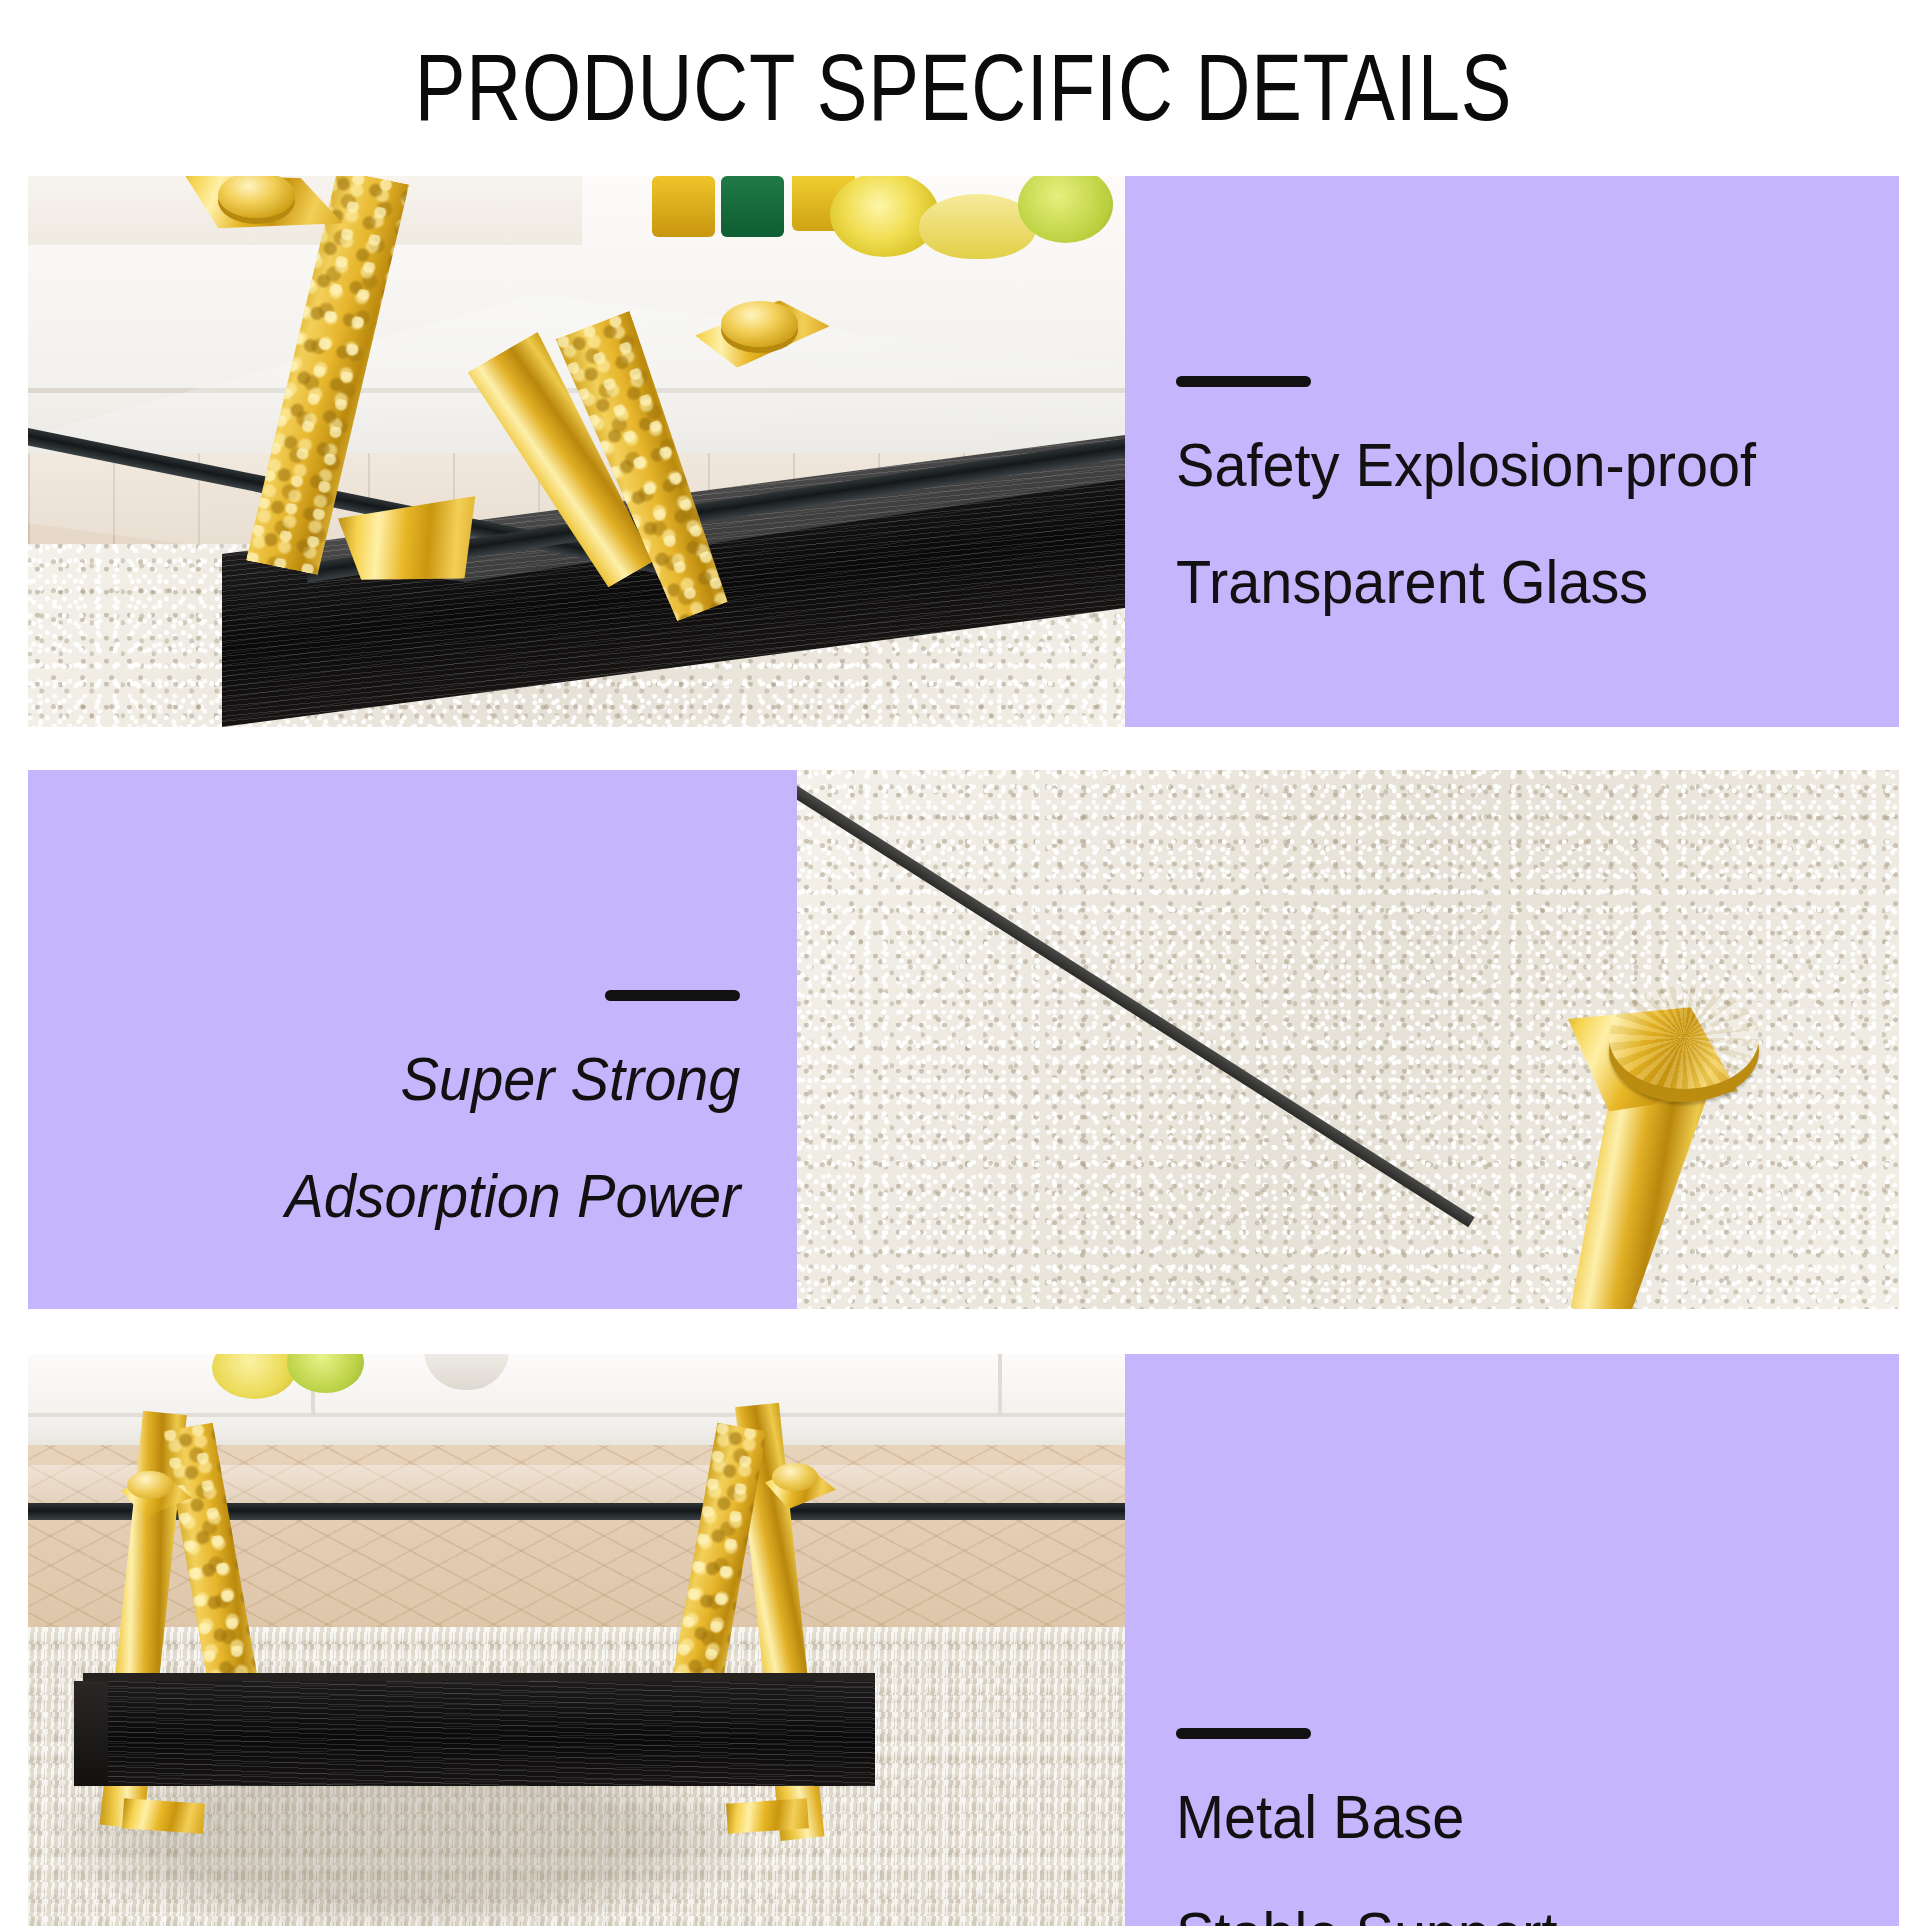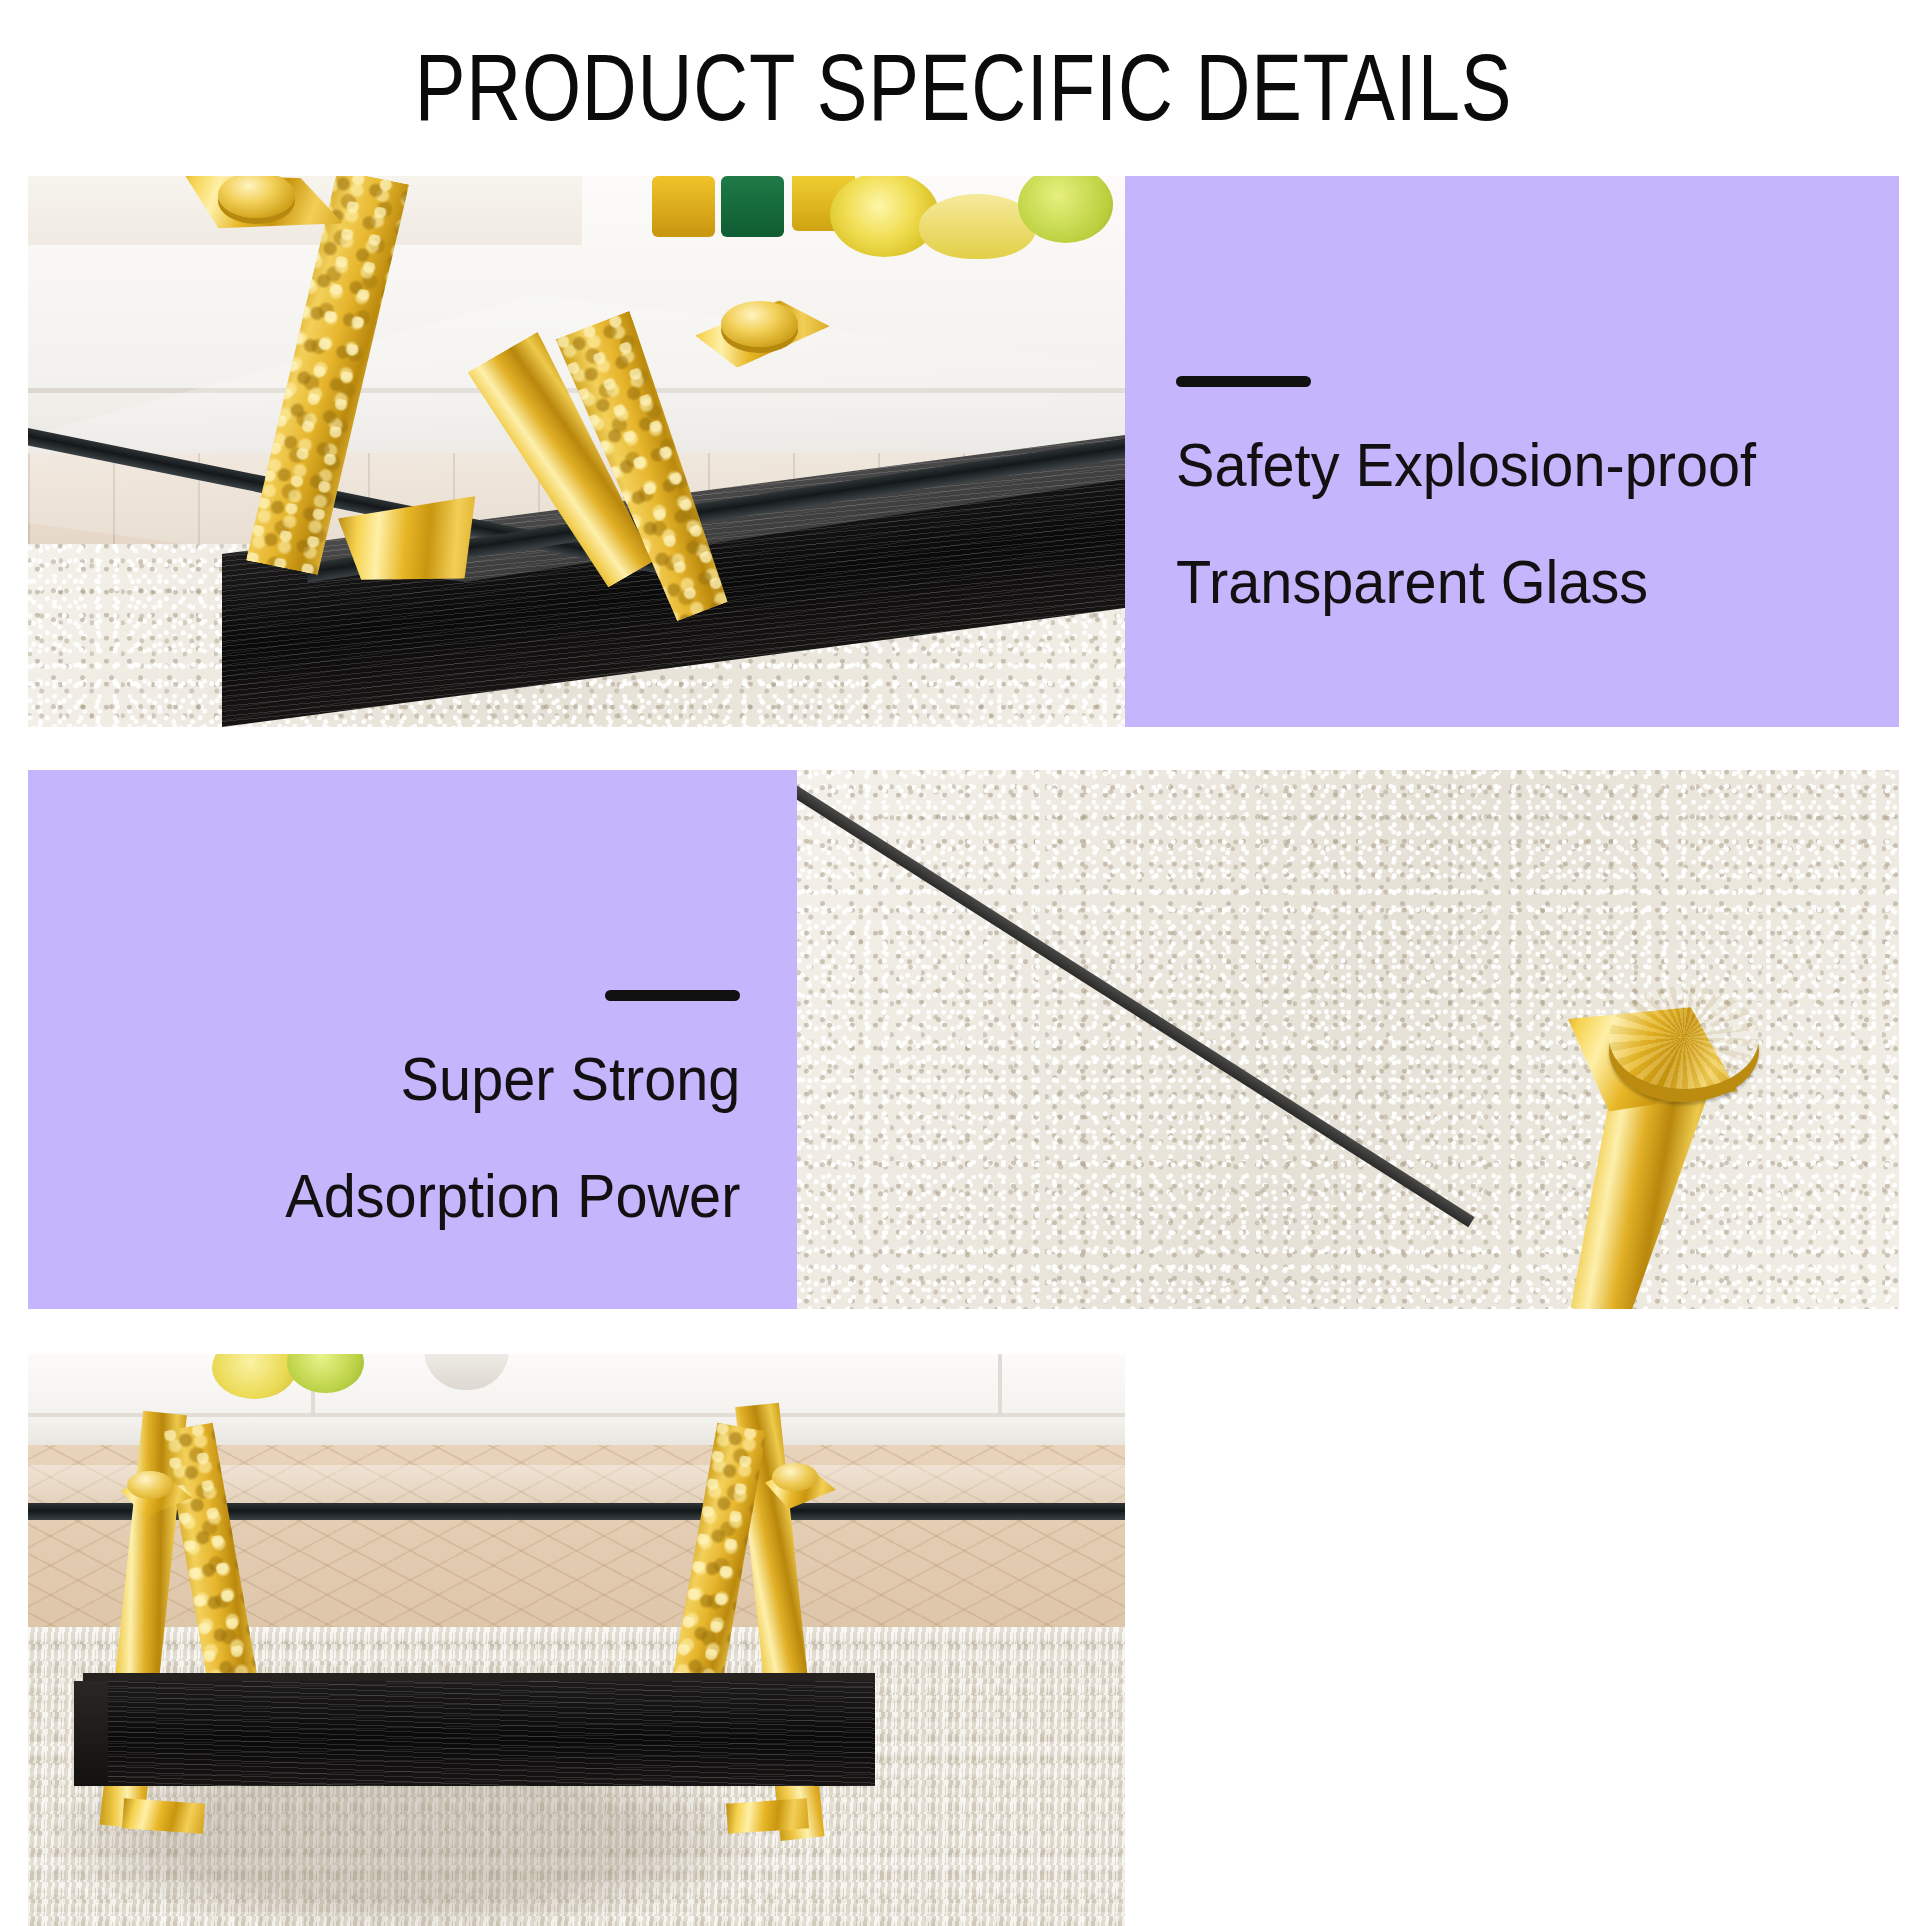--- a/index.html
+++ b/index.html
@@ -61,21 +61,21 @@
 
   
   #row-1 .photo{width:1097px;height:551px;}
   #row-1 .caption-panel{width:774px;height:551px;}
   #row-1 .caption-inner{left:51px;top:200px;}
   #row-1 .caption-text{margin-top:38px;}
 
   
   #row-2 .caption-panel{width:769px;height:539px;}
   #row-2 .photo{width:1102px;height:539px;}
-  #row-2 .caption-inner{right:57px;top:220px;}
+  #row-2 .caption-inner{right:57px;top:220px;font-style:italic;}
   #row-2 .caption-text{margin-top:38px;}
 
   
   #row-3 .photo{width:1097px;height:572px;}
   #row-3 .caption-panel{width:774px;height:572px;}
   #row-3 .caption-inner{left:51px;top:374px;}
   #row-3 .caption-text{margin-top:38px;}
 
   
   .layer{position:absolute;}
@@ -382,14 +382,21 @@
     <div class="layer p3-beam-end"></div>
 
     <div class="layer p3-legL-foot gold"></div>
     <div class="layer p3-legR-foot gold"></div>
     <div class="layer p3-capL gold"></div>
     <div class="layer p3-capL-disc"></div>
     <div class="layer p3-capR gold"></div>
     <div class="layer p3-capR-disc"></div>
   </div>
 
+  <div class="caption-panel">
+    <div class="caption-inner">
+      <div class="rule"></div>
+      <div class="caption-text">Metal Base</div>
+      <div class="caption-text">Stable Support</div>
+    </div>
+  </div>
 </div>
 
 
 </body></html>

